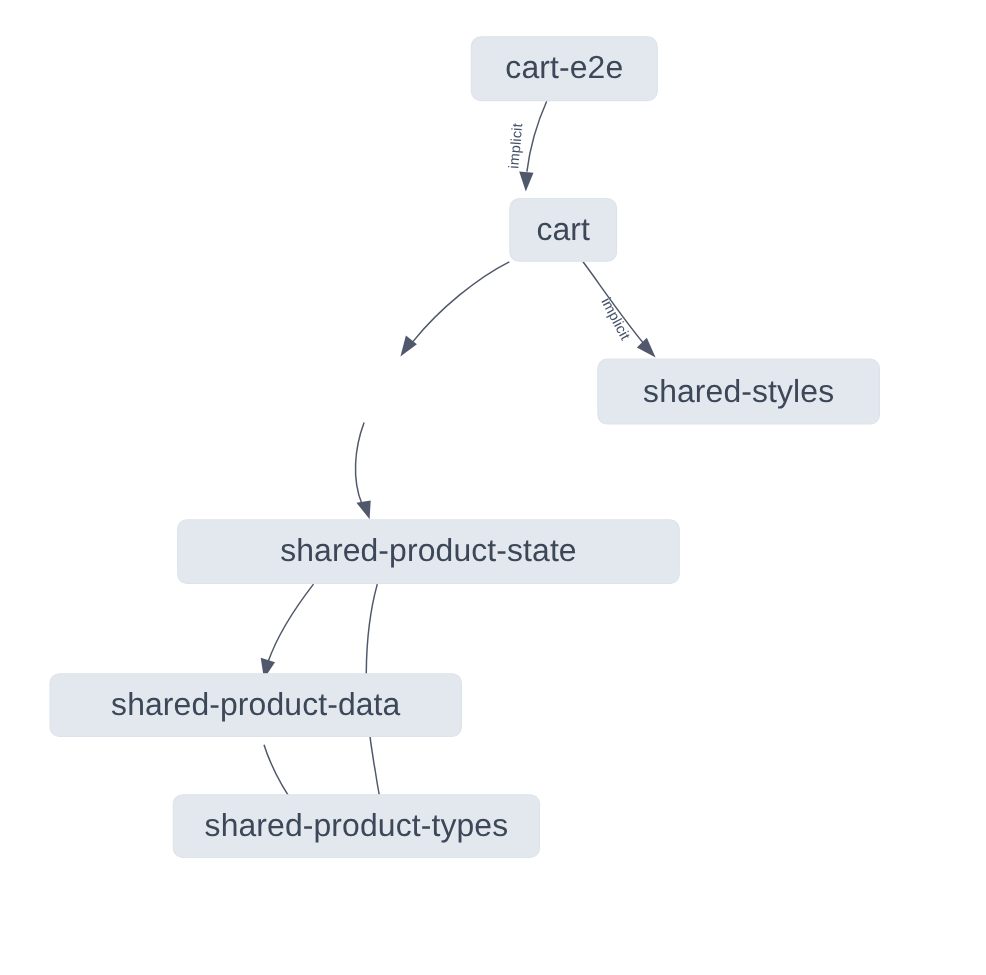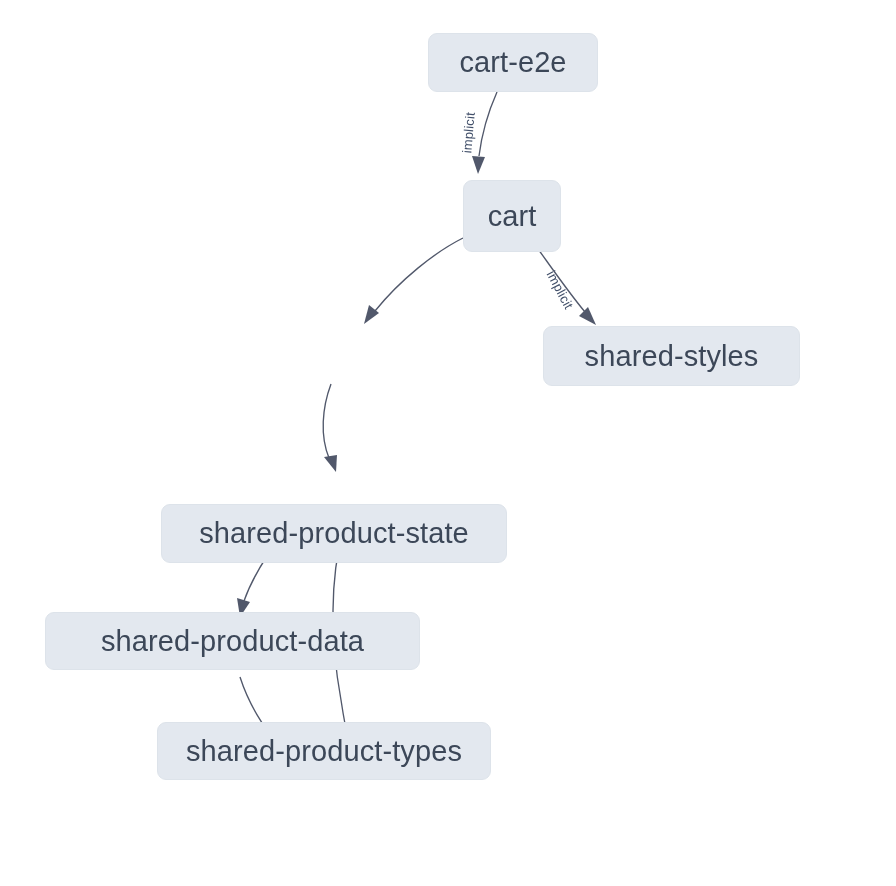--- a/index.html
+++ b/index.html
@@ -105,30 +105,30 @@
     </g>
 
     <text class="edge-label" x="473" y="133" text-anchor="middle" transform="rotate(-85 473 133)">implicit</text>
     <text class="edge-label" x="556" y="292" text-anchor="middle" transform="rotate(62 556 292)">implicit</text>
   </svg>
 
   <div class="graph-node" style="left:428px; top:33px; width:170px; height:59px;">
     <span class="node-label">cart-e2e</span>
   </div>
 
-  <div class="graph-node" style="left:463px; top:180px; width:98px; height:72px;">
+  <div class="graph-node" style="left:463px; top:180px; width:98px; height:58px;">
     <span class="node-label">cart</span>
   </div>
 
 
   <div class="graph-node" style="left:543px; top:326px; width:257px; height:60px;">
     <span class="node-label">shared-styles</span>
   </div>
 
-  <div class="graph-node" style="left:161px; top:472px; width:346px; height:59px;margin-top:32px;">
+  <div class="graph-node" style="left:161px; top:472px; width:457px; height:59px;">
     <span class="node-label">shared-product-state</span>
   </div>
 
   <div class="graph-node" style="left:45px; top:612px; width:375px; height:58px;">
     <span class="node-label">shared-product-data</span>
   </div>
 
   <div class="graph-node" style="left:157px; top:722px; width:334px; height:58px;">
     <span class="node-label">shared-product-types</span>
   </div>

